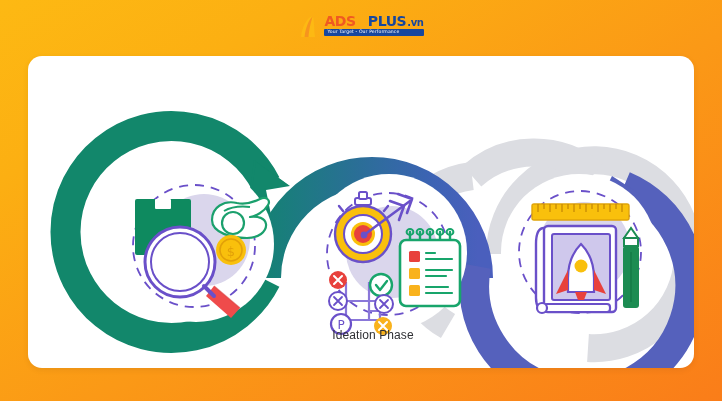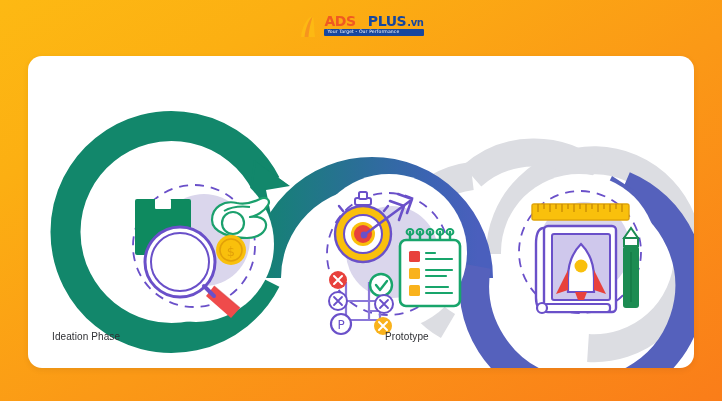--- a/index.html
+++ b/index.html
@@ -45,22 +45,22 @@
   }
   .canvas{position:absolute;inset:0;}
   .canvas svg{display:block;}
 
   
   .labels{
     position:absolute;left:0;right:0;bottom:26px;
     display:flex;
   }
   .label{
-    flex:1;
-    font-size:10px;color:#2f3034;
+    flex:1;text-align:center;
+    font-size:12px;color:#2f3034;
     font-family:"Liberation Sans", sans-serif;
     letter-spacing:.1px;
     margin-left:24px;
   }
 </style>
 </head>
 <body>
 
 <div class="stage">
 
@@ -285,17 +285,16 @@
           <path d="M596 182 L603 172 L610 182 Z" fill="#ffffff" stroke="#1C8C52" stroke-width="2"></path>
           <rect x="596" y="182" width="14" height="8" fill="#ffffff" stroke="#1C8C52" stroke-width="2"></rect>
           <rect x="595" y="190" width="16" height="62" rx="3" fill="#1C8C52"></rect>
           <path d="M603 196 L603 246" stroke="#0E6B3C" stroke-width="1.6" opacity=".5"></path>
         </g>
       </svg>
     </div>
 
     <div class="labels">
       <div class="label">Ideation Phase</div>
-      <div class="label">Prototype</div>
     </div>
 
   </div>
 </div>
 
 </body></html>

